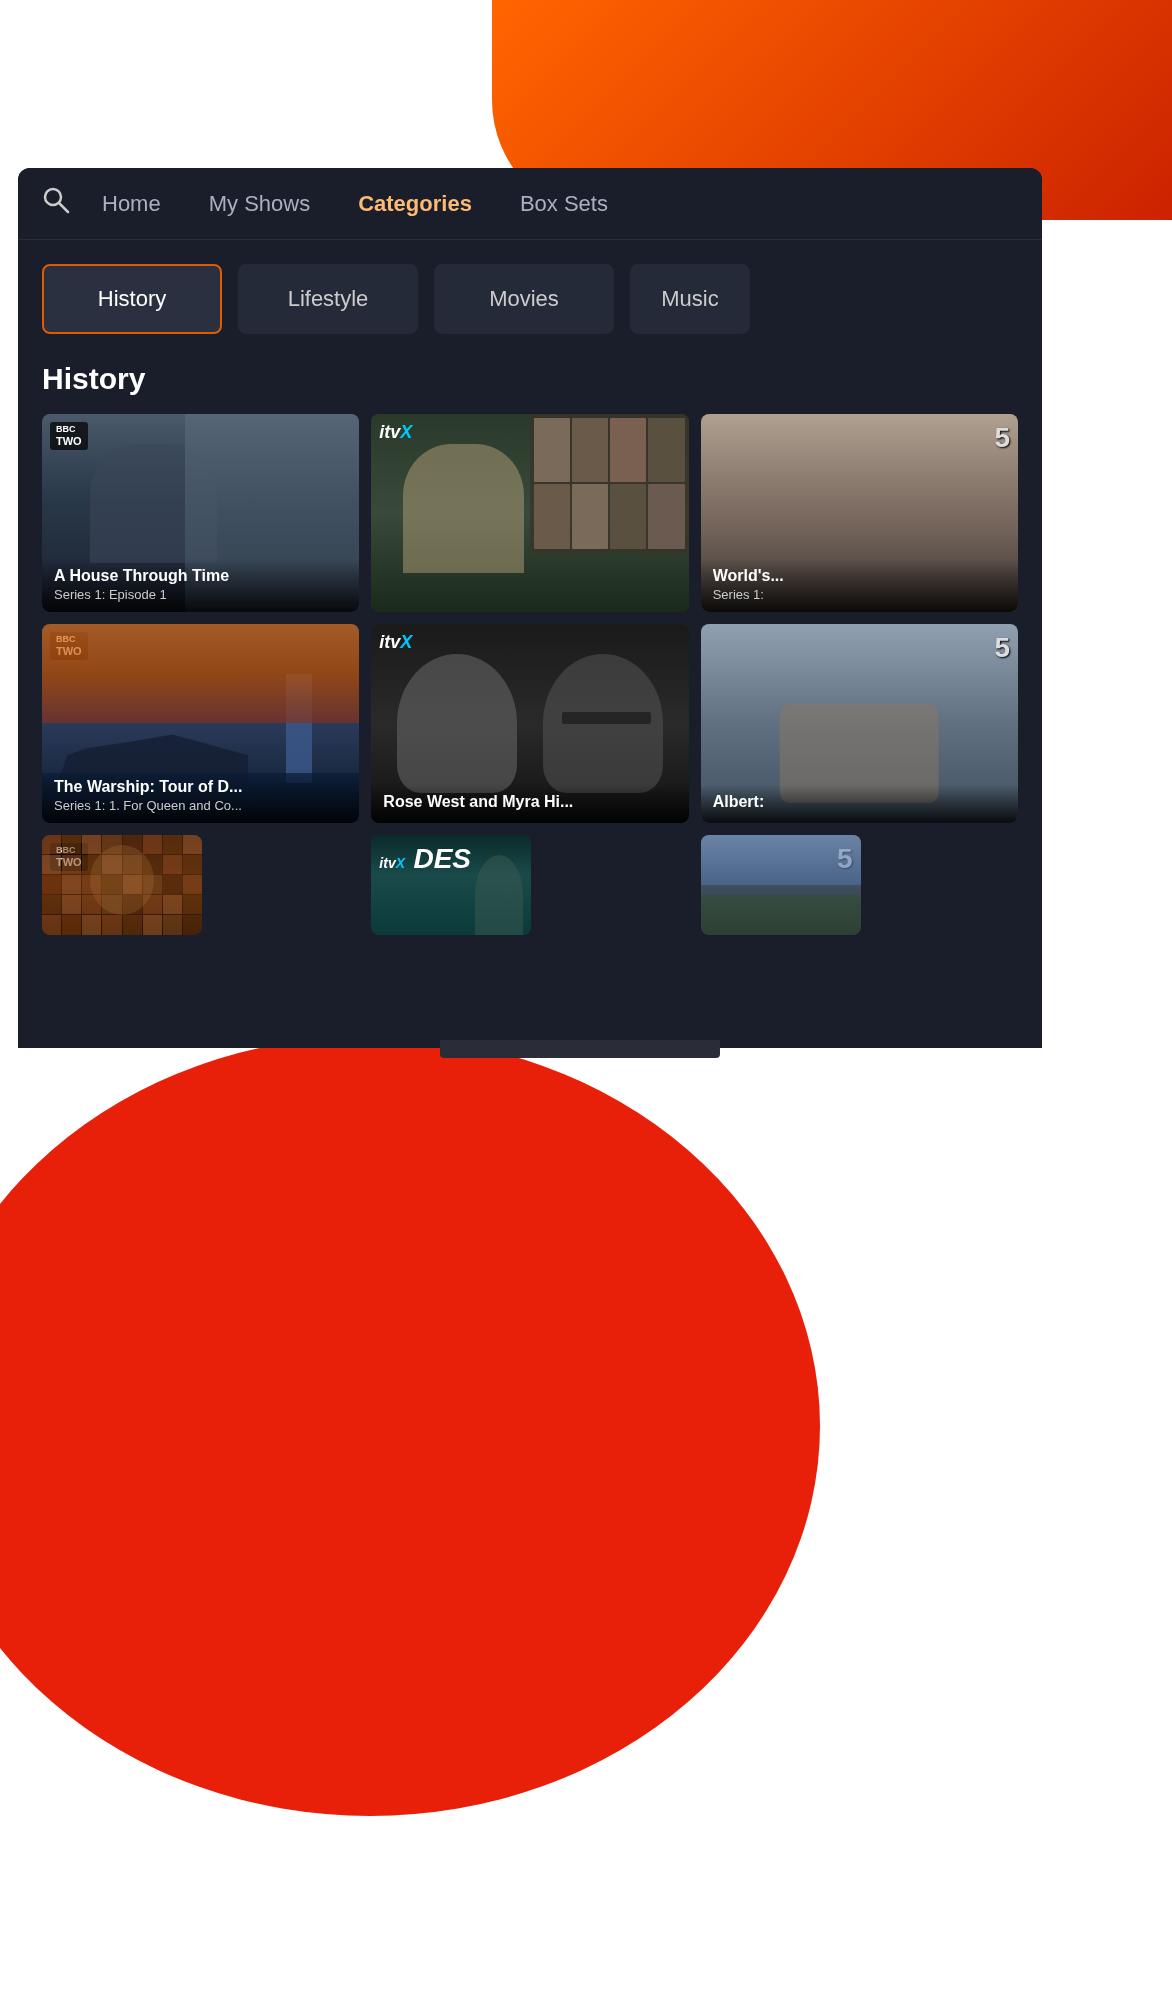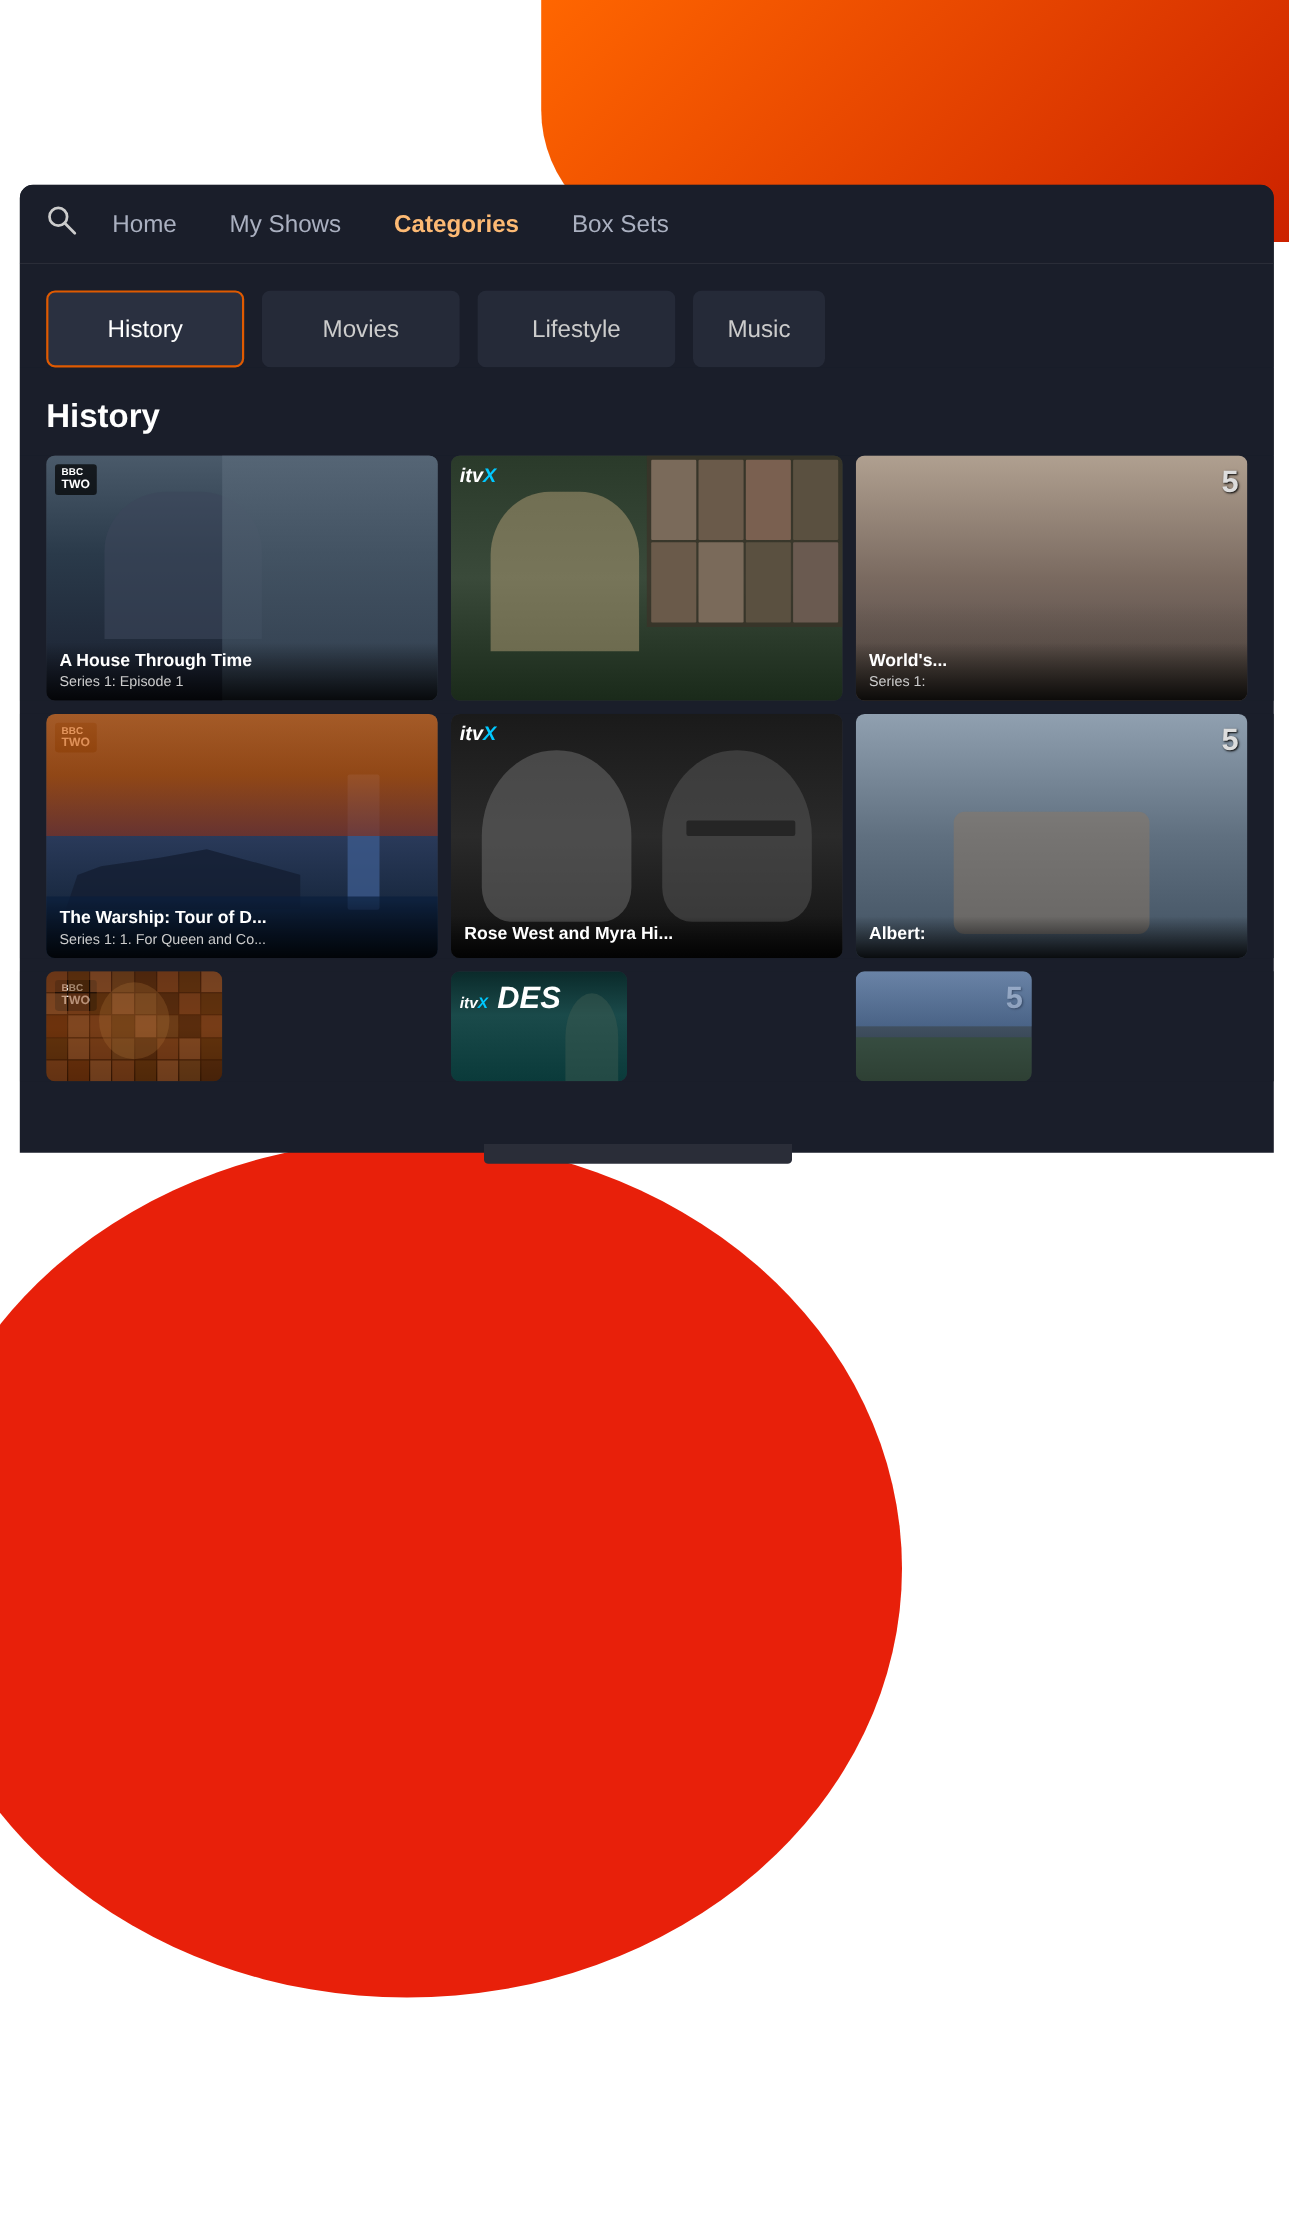--- a/index.html
+++ b/index.html
@@ -34,21 +34,21 @@
       background: #e8200a;
       border-radius: 50%;
       z-index: 0;
     }
 
     
     .tv-frame {
       position: absolute;
       top: 168px;
       left: 18px;
-      width: 1140px;
+      width: 1024px;
       height: 880px;
       background: #1a1e2a;
       border-radius: 12px 12px 0 0;
       z-index: 1;
       overflow: hidden;
     }
 
     .tv-stand {
       position: absolute;
       top: 1040px;
@@ -260,22 +260,22 @@
       </svg>
     </span>
     <span class="nav-item">Home</span>
     <span class="nav-item">My Shows</span>
     <span class="nav-item active">Categories</span>
     <span class="nav-item">Box Sets</span>
   </nav>
 
   <div class="category-tabs">
     <div class="cat-tab selected">History</div>
+    <div class="cat-tab">Lifestyle</div>
     <div class="cat-tab">Movies</div>
-    <div class="cat-tab">Lifestyle</div>
     <div class="cat-tab partial">Music</div>
   </div>
 
   <div class="section-title">History</div>
 
   <div class="grid-row">
 
     <div class="show-card">
       <div class="thumb-house">
 

